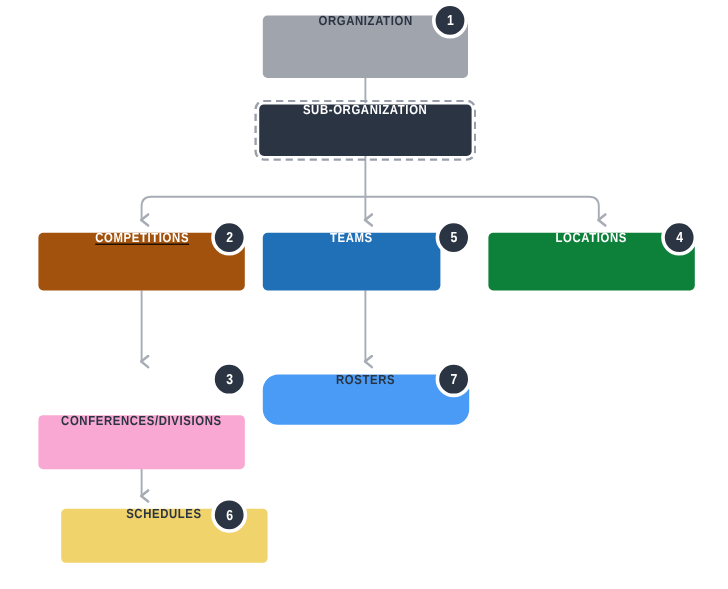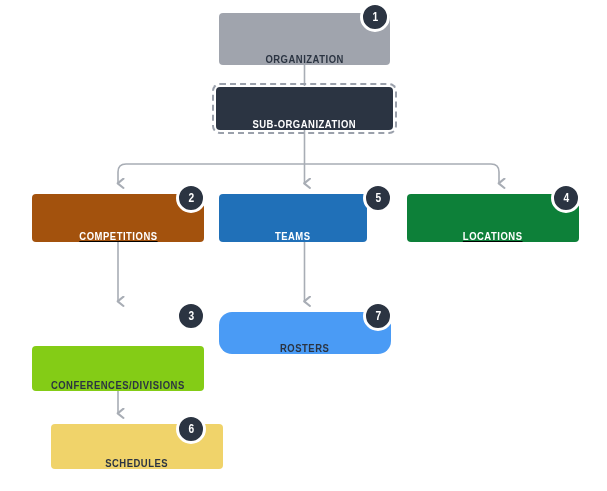--- a/index.html
+++ b/index.html
@@ -23,21 +23,21 @@
     left: 0;
     top: 0;
     width: 607px;
     height: 491px;
     pointer-events: none;
   }
   .node {
     position: absolute;
     border-radius: 4px;
     display: flex;
-    align-items: flex-end;
+    align-items: flex-start;
     justify-content: center;
     box-sizing: border-box;
   }
   .node-label {
     font-family: "Liberation Sans", sans-serif;
     font-weight: bold;
     font-size: 11px;
     letter-spacing: 0.6px;
     text-align: center;
     transform: scaleX(0.86);
@@ -105,24 +105,24 @@
   </div>
   <div class="node dashed" style="left: 216px; top: 87px; width: 177px; height: 43px; background: rgb(43, 52, 66);">
     <span class="node-label" style="color: rgb(255, 255, 255);">SUB-ORGANIZATION</span>
   </div>
   <div class="node" style="left: 32px; top: 194px; width: 172px; height: 48px; background: rgb(163, 82, 13); text-decoration: underline;">
     <span class="node-label" style="color: rgb(255, 255, 255);">COMPETITIONS</span>
   </div>
   <div class="node" style="left: 219px; top: 194px; width: 148px; height: 48px; background: rgb(32, 112, 184);">
     <span class="node-label" style="color: rgb(255, 255, 255);">TEAMS</span>
   </div>
-  <div class="node" style="left: 407px; top: 194px; width: 172px; height: 48px; background: rgb(13, 128, 57); text-decoration: underline;">
+  <div class="node" style="left: 407px; top: 194px; width: 172px; height: 48px; background: rgb(13, 128, 57);">
     <span class="node-label" style="color: rgb(255, 255, 255);">LOCATIONS</span>
   </div>
-  <div class="node" style="left: 32px; top: 312px; width: 172px; height: 45px; background: #84cc16; margin-top: 34px;">
+  <div class="node" style="left: 32px; top: 312px; width: 172px; height: 45px; background: #f9a8d4; margin-top: 34px;">
     <span class="node-label" style="color: rgb(43, 52, 66);">CONFERENCES/DIVISIONS</span>
   </div>
   <div class="node" style="left: 219px; top: 312px; width: 172px; height: 42px; background: rgb(74, 155, 245); border-radius: 13px;">
     <span class="node-label" style="color: rgb(43, 52, 66);">ROSTERS</span>
   </div>
   <div class="node" style="left: 32px; top: 424px; width: 172px; height: 45px; background: rgb(240, 211, 106); margin-left: 19px;">
     <span class="node-label" style="color: rgb(43, 52, 66);">SCHEDULES</span>
   </div>
 
   <div class="badge" style="left: 360px; top: 2px; background: rgb(43, 52, 66);">

